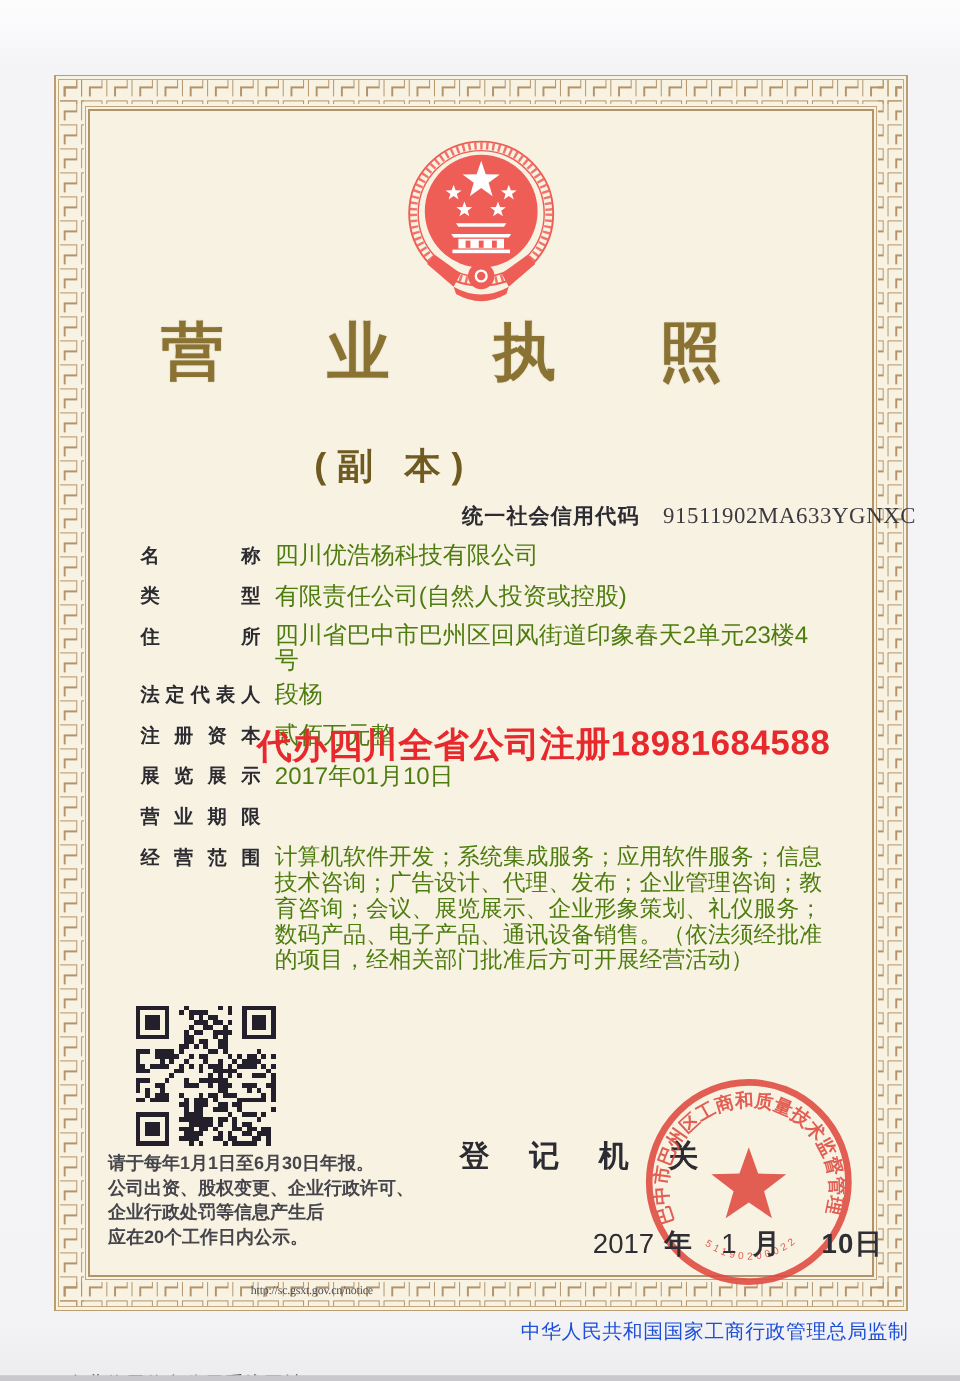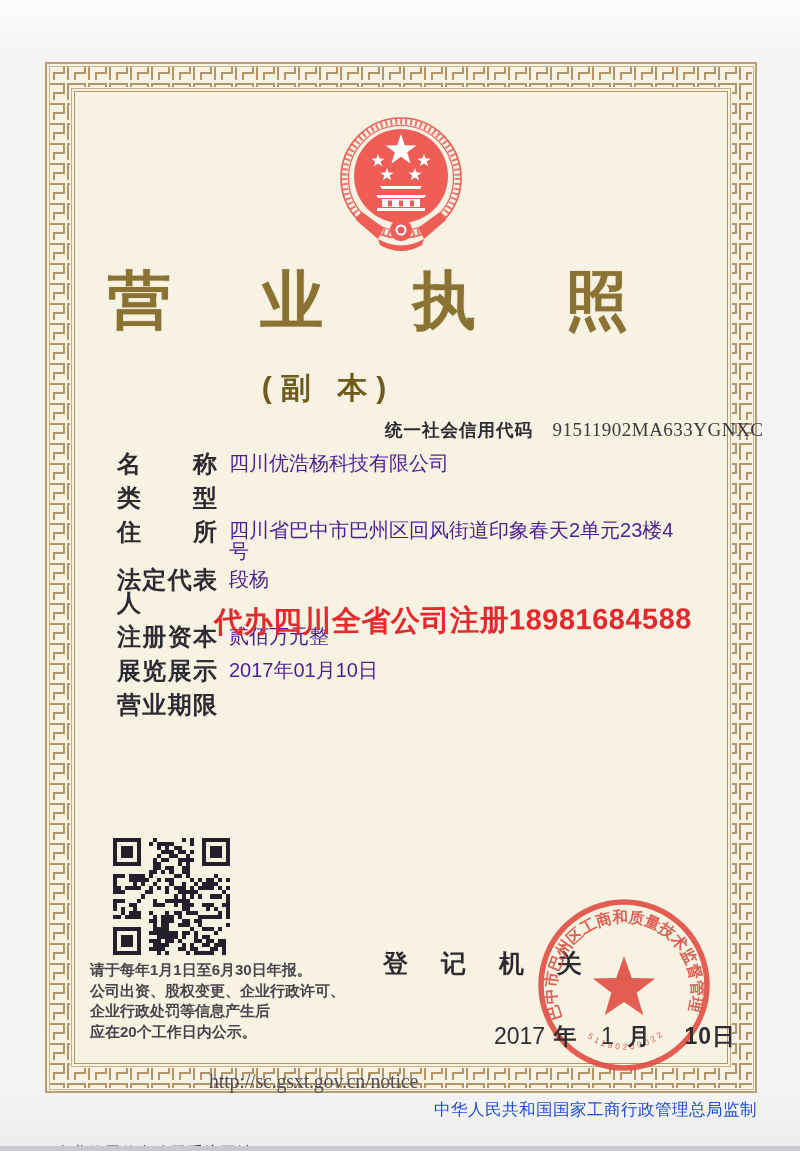--- a/index.html
+++ b/index.html
@@ -6,39 +6,39 @@
   body{
     width:800px;height:1151px;position:relative;overflow:hidden;
     background:linear-gradient(180deg,#fdfdfe 0px,#f4f3f6 60px,#f3f2f5 1100px,#ededf0 1146px);
     font-family:"Liberation Sans","DejaVu Sans",sans-serif;
   }
   .page{position:absolute;inset:0;}
   .frame-svg{position:absolute;left:45px;top:62px;width:712px;height:1031px;}
   .emblem{position:absolute;left:336px;top:112px;width:130px;height:152px;}
   .title{
     position:absolute;left:0;top:266px;width:736px;text-align:center;
-    font-size:63px;font-weight:bold;color:#8a7232;letter-spacing:36px;text-indent:36px;
+    font-size:52px;font-weight:bold;color:#8a7232;letter-spacing:36px;text-indent:36px;
     line-height:1.1;text-shadow:0 0 1px rgba(122,97,40,.5);
   }
   .subtitle{
     position:absolute;left:0;top:368px;width:648px;text-align:center;
     font-size:30px;font-weight:bold;color:#6f5a20;letter-spacing:9px;text-indent:9px;
   }
   .credit-line{position:absolute;left:385px;top:418px;white-space:nowrap;}
   .credit-label{font-size:17.5px;font-weight:bold;color:#2b2b31;letter-spacing:1px;}
   .credit-code{font-size:19px;color:#3a3a40;font-family:"Liberation Serif","DejaVu Serif",serif;margin-left:15px;letter-spacing:.5px;}
   .fields{position:absolute;left:117px;top:452px;width:595px;}
   .field-row{display:flex;align-items:flex-start;margin-bottom:11px;}
   .field-row:nth-child(3){margin-bottom:6px;}
   .field-label{
-    flex:0 0 100px;width:100px;font-size:24px;font-weight:bold;color:#2b2b31;
+    flex:0 0 100px;width:100px;font-size:16px;font-weight:bold;color:#2b2b31;
     text-align:justify;text-align-last:justify;line-height:23px;
   }
   .field-value{
-    margin-left:12px;width:460px;font-size:20px;color:#4c1d95;line-height:23px;
+    margin-left:12px;width:460px;font-size:20px;color:#4d7c0f;line-height:23px;
     white-space:pre-wrap;
   }
   .field-row:nth-child(3) .field-value{line-height:21px;}
   .field-row:nth-child(8) .field-value{font-size:19px;line-height:21.5px;}
   .watermark-ad{
     position:absolute;left:214px;top:601px;font-size:29px;font-weight:bold;color:#e7282d;
     letter-spacing:0.5px;transform:rotate(-.4deg);white-space:nowrap;
   }
   .qr{position:absolute;left:113px;top:838px;width:117px;height:117px;}
   .notice{position:absolute;left:90px;top:960px;font-size:15px;color:#45454b;line-height:20.5px;font-weight:bold;}
@@ -47,21 +47,21 @@
     letter-spacing:13px;white-space:nowrap;
   }
   .seal{position:absolute;left:535px;top:896px;width:178px;height:178px;opacity:.88;}
   .date-line{position:absolute;left:494px;top:1021px;font-size:23px;color:#2e2e34;white-space:nowrap;}
   .date-line .y{margin-right:2px;}
   .date-line .yu{margin-right:18px;font-weight:bold;}
   .date-line .m{margin-right:7px;}
   .date-line .mu{margin-right:28px;font-weight:bold;}
   .date-line .d{font-weight:bold;letter-spacing:1px;}
   .border-url{
-    position:absolute;left:209px;top:1070px;font-size:20px;color:#4f4f57;
+    position:absolute;left:209px;top:1070px;font-size:10px;color:#4f4f57;
     font-family:"Liberation Serif","DejaVu Serif",serif;letter-spacing:-.2px;
   }
   .footer-left{position:absolute;left:55px;top:1103px;font-size:16px;color:#3c3c42;letter-spacing:.5px;margin-top:40px;}
   .footer-right{position:absolute;right:43px;top:1099px;font-size:16.5px;color:#1d4ed8;letter-spacing:.5px;}
   .scan-strip{position:absolute;left:0;bottom:0;width:800px;height:5px;background:#c9c8cd;}
 </style>
 </head>
 <body>
 
 <div class="page">
@@ -120,39 +120,44 @@
     <span class="credit-code">91511902MA633YGNXC</span>
   </div>
 
   <div class="fields">
     <div class="field-row">
       <span class="field-label">名称</span>
       <span class="field-value">四川优浩杨科技有限公司</span>
     </div>
     <div class="field-row">
       <span class="field-label">类型</span>
+      <span class="field-value">有限责任公司(自然人投资或控股)</span>
     </div>
     <div class="field-row">
       <span class="field-label">住所</span>
       <span class="field-value">四川省巴中市巴州区回风街道印象春天2单元23楼4号</span>
     </div>
     <div class="field-row">
       <span class="field-label">法定代表人</span>
       <span class="field-value">段杨</span>
     </div>
     <div class="field-row">
       <span class="field-label">注册资本</span>
       <span class="field-value">贰佰万元整</span>
     </div>
     <div class="field-row">
       <span class="field-label">展览展示</span>
       <span class="field-value">2017年01月10日</span>
     </div>
     <div class="field-row">
       <span class="field-label">营业期限</span>
+    </div>
+    <div class="field-row">
+      <span class="field-label">经营范围</span>
+      <span class="field-value">计算机软件开发；系统集成服务；应用软件服务；信息技术咨询；广告设计、代理、发布；企业管理咨询；教育咨询；会议、展览展示、企业形象策划、礼仪服务；数码产品、电子产品、通讯设备销售。（依法须经批准的项目，经相关部门批准后方可开展经营活动）</span>
     </div>
   </div>
 
   <div class="watermark-ad">代办四川全省公司注册18981684588</div>
 
   <svg class="qr" viewBox="0 0 116 116" xmlns="http://www.w3.org/2000/svg" shape-rendering="crispEdges">
       <rect x="40" y="0" width="4" height="4" fill="#23202c"></rect>
       <rect x="68" y="0" width="4" height="4" fill="#23202c"></rect>
       <rect x="76" y="0" width="4" height="4" fill="#23202c"></rect>
       <rect x="36" y="4" width="4" height="4" fill="#23202c"></rect>

